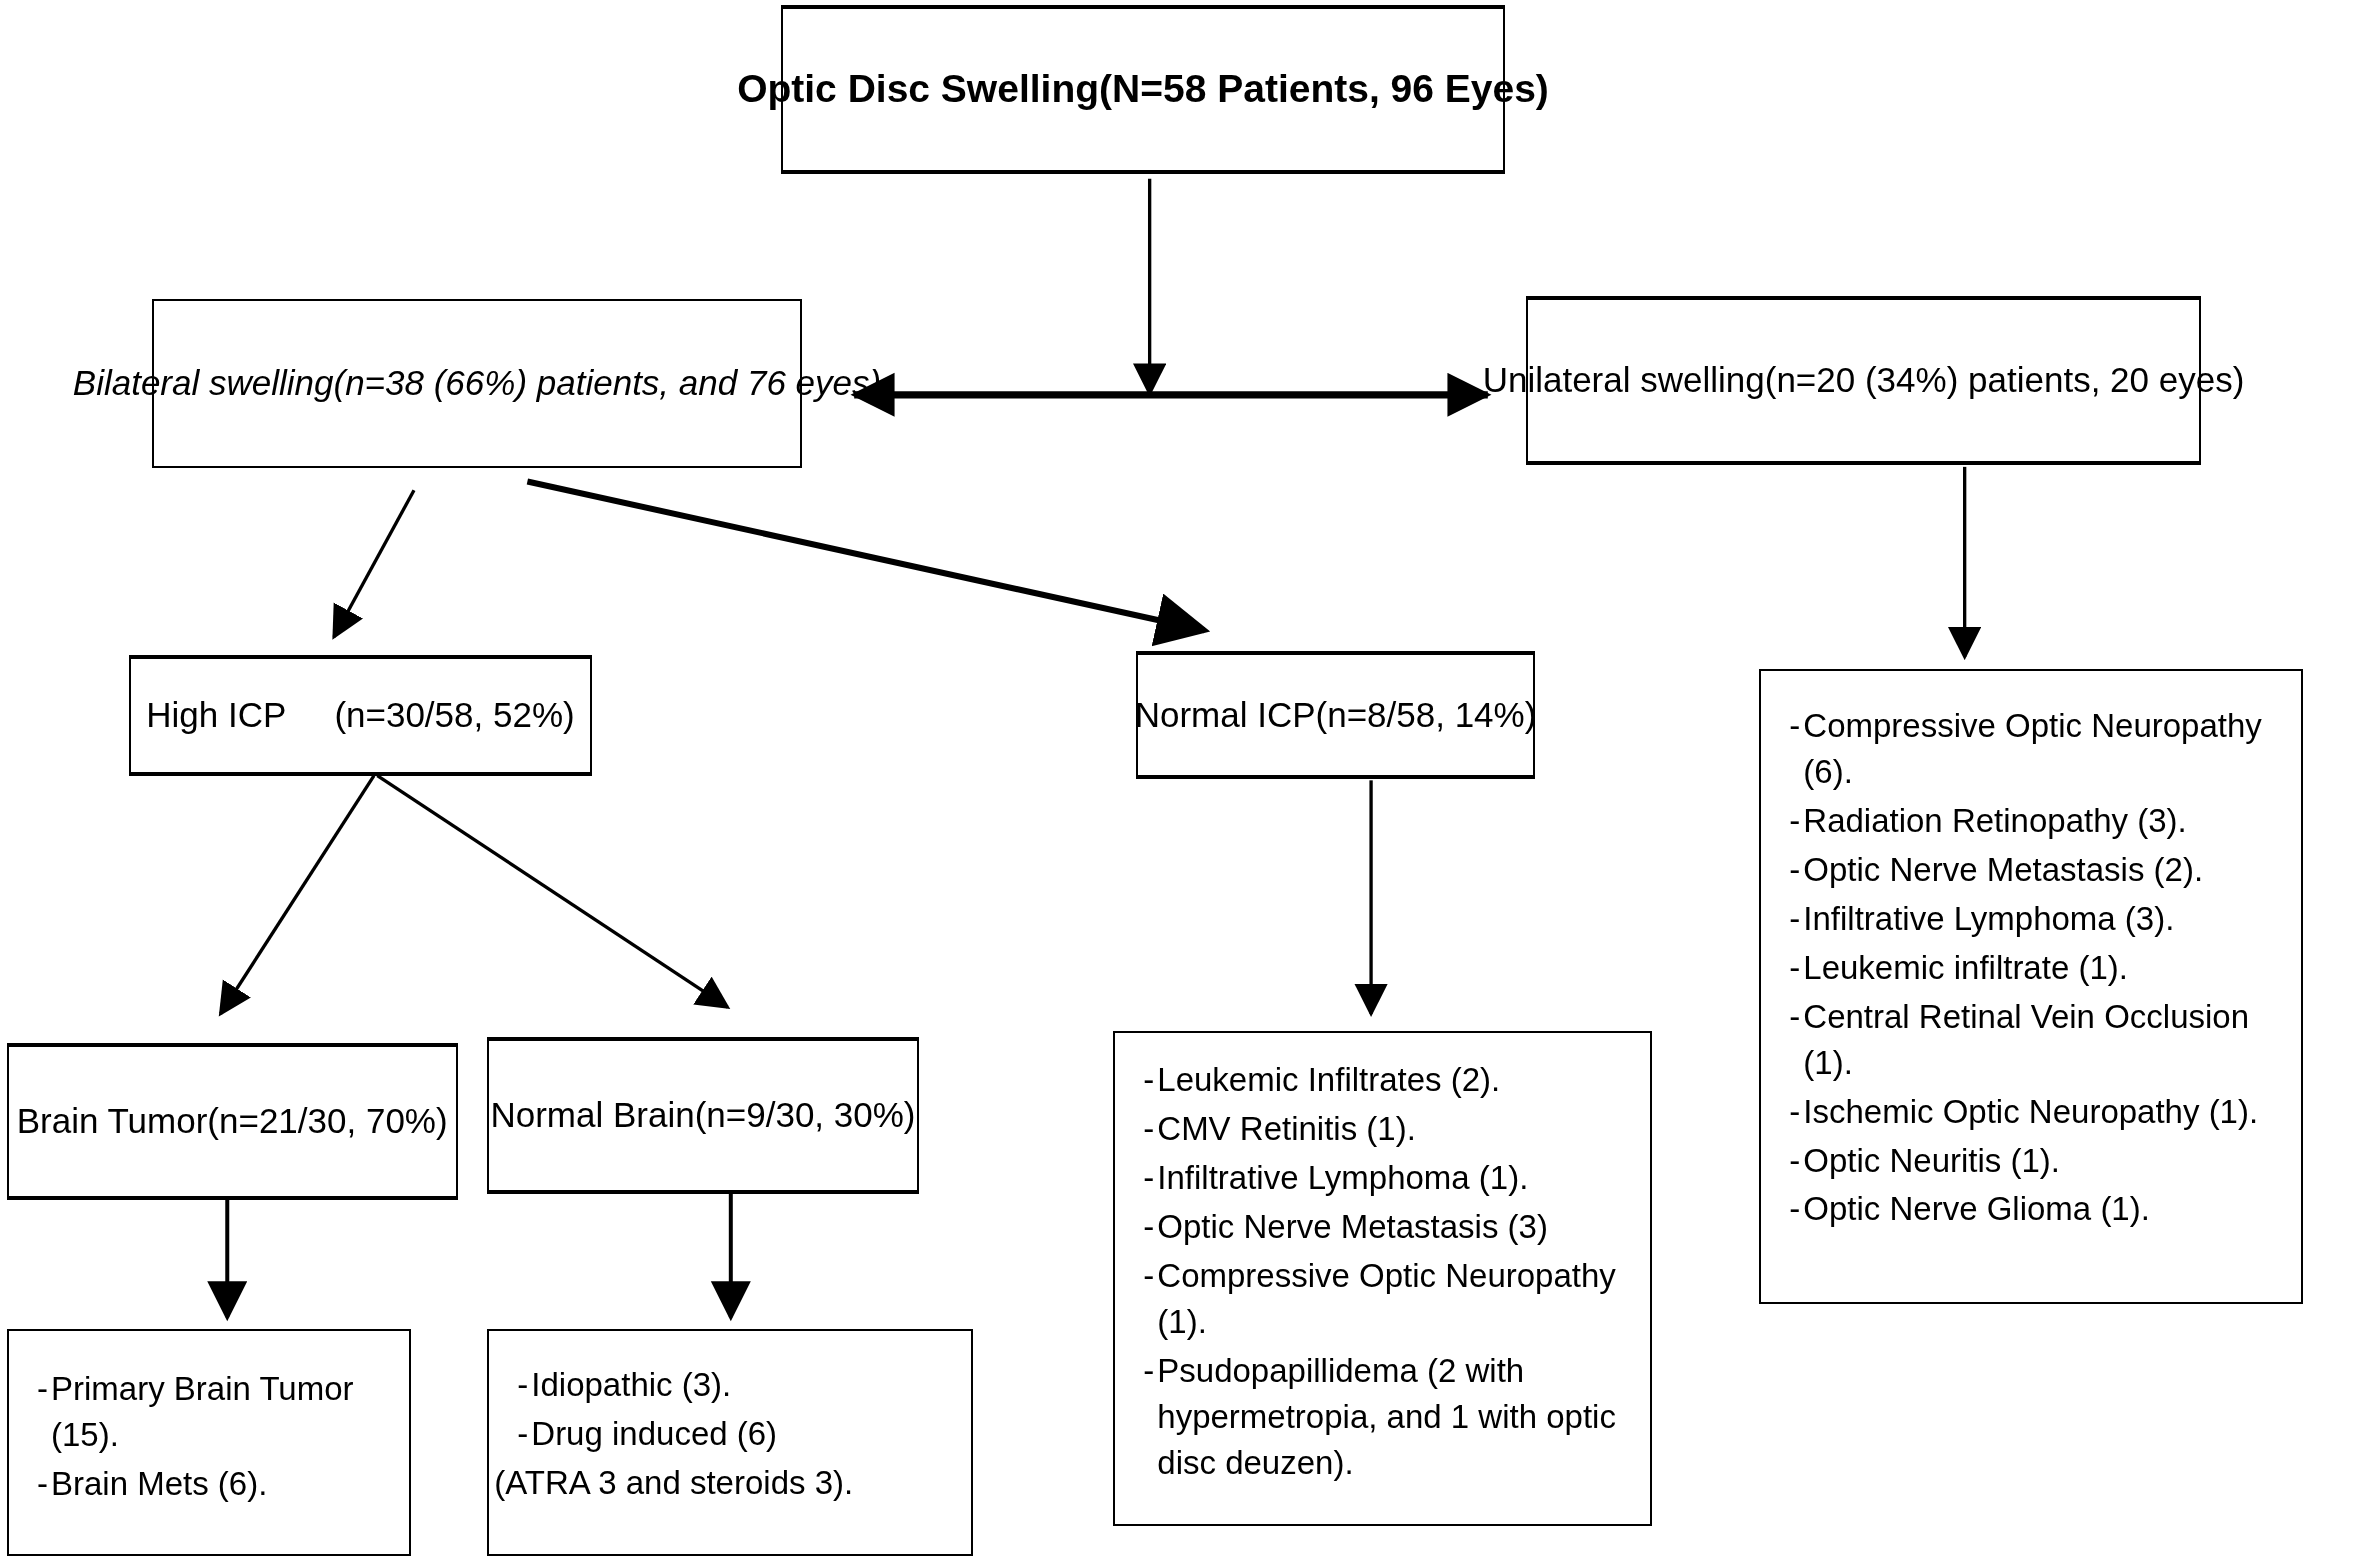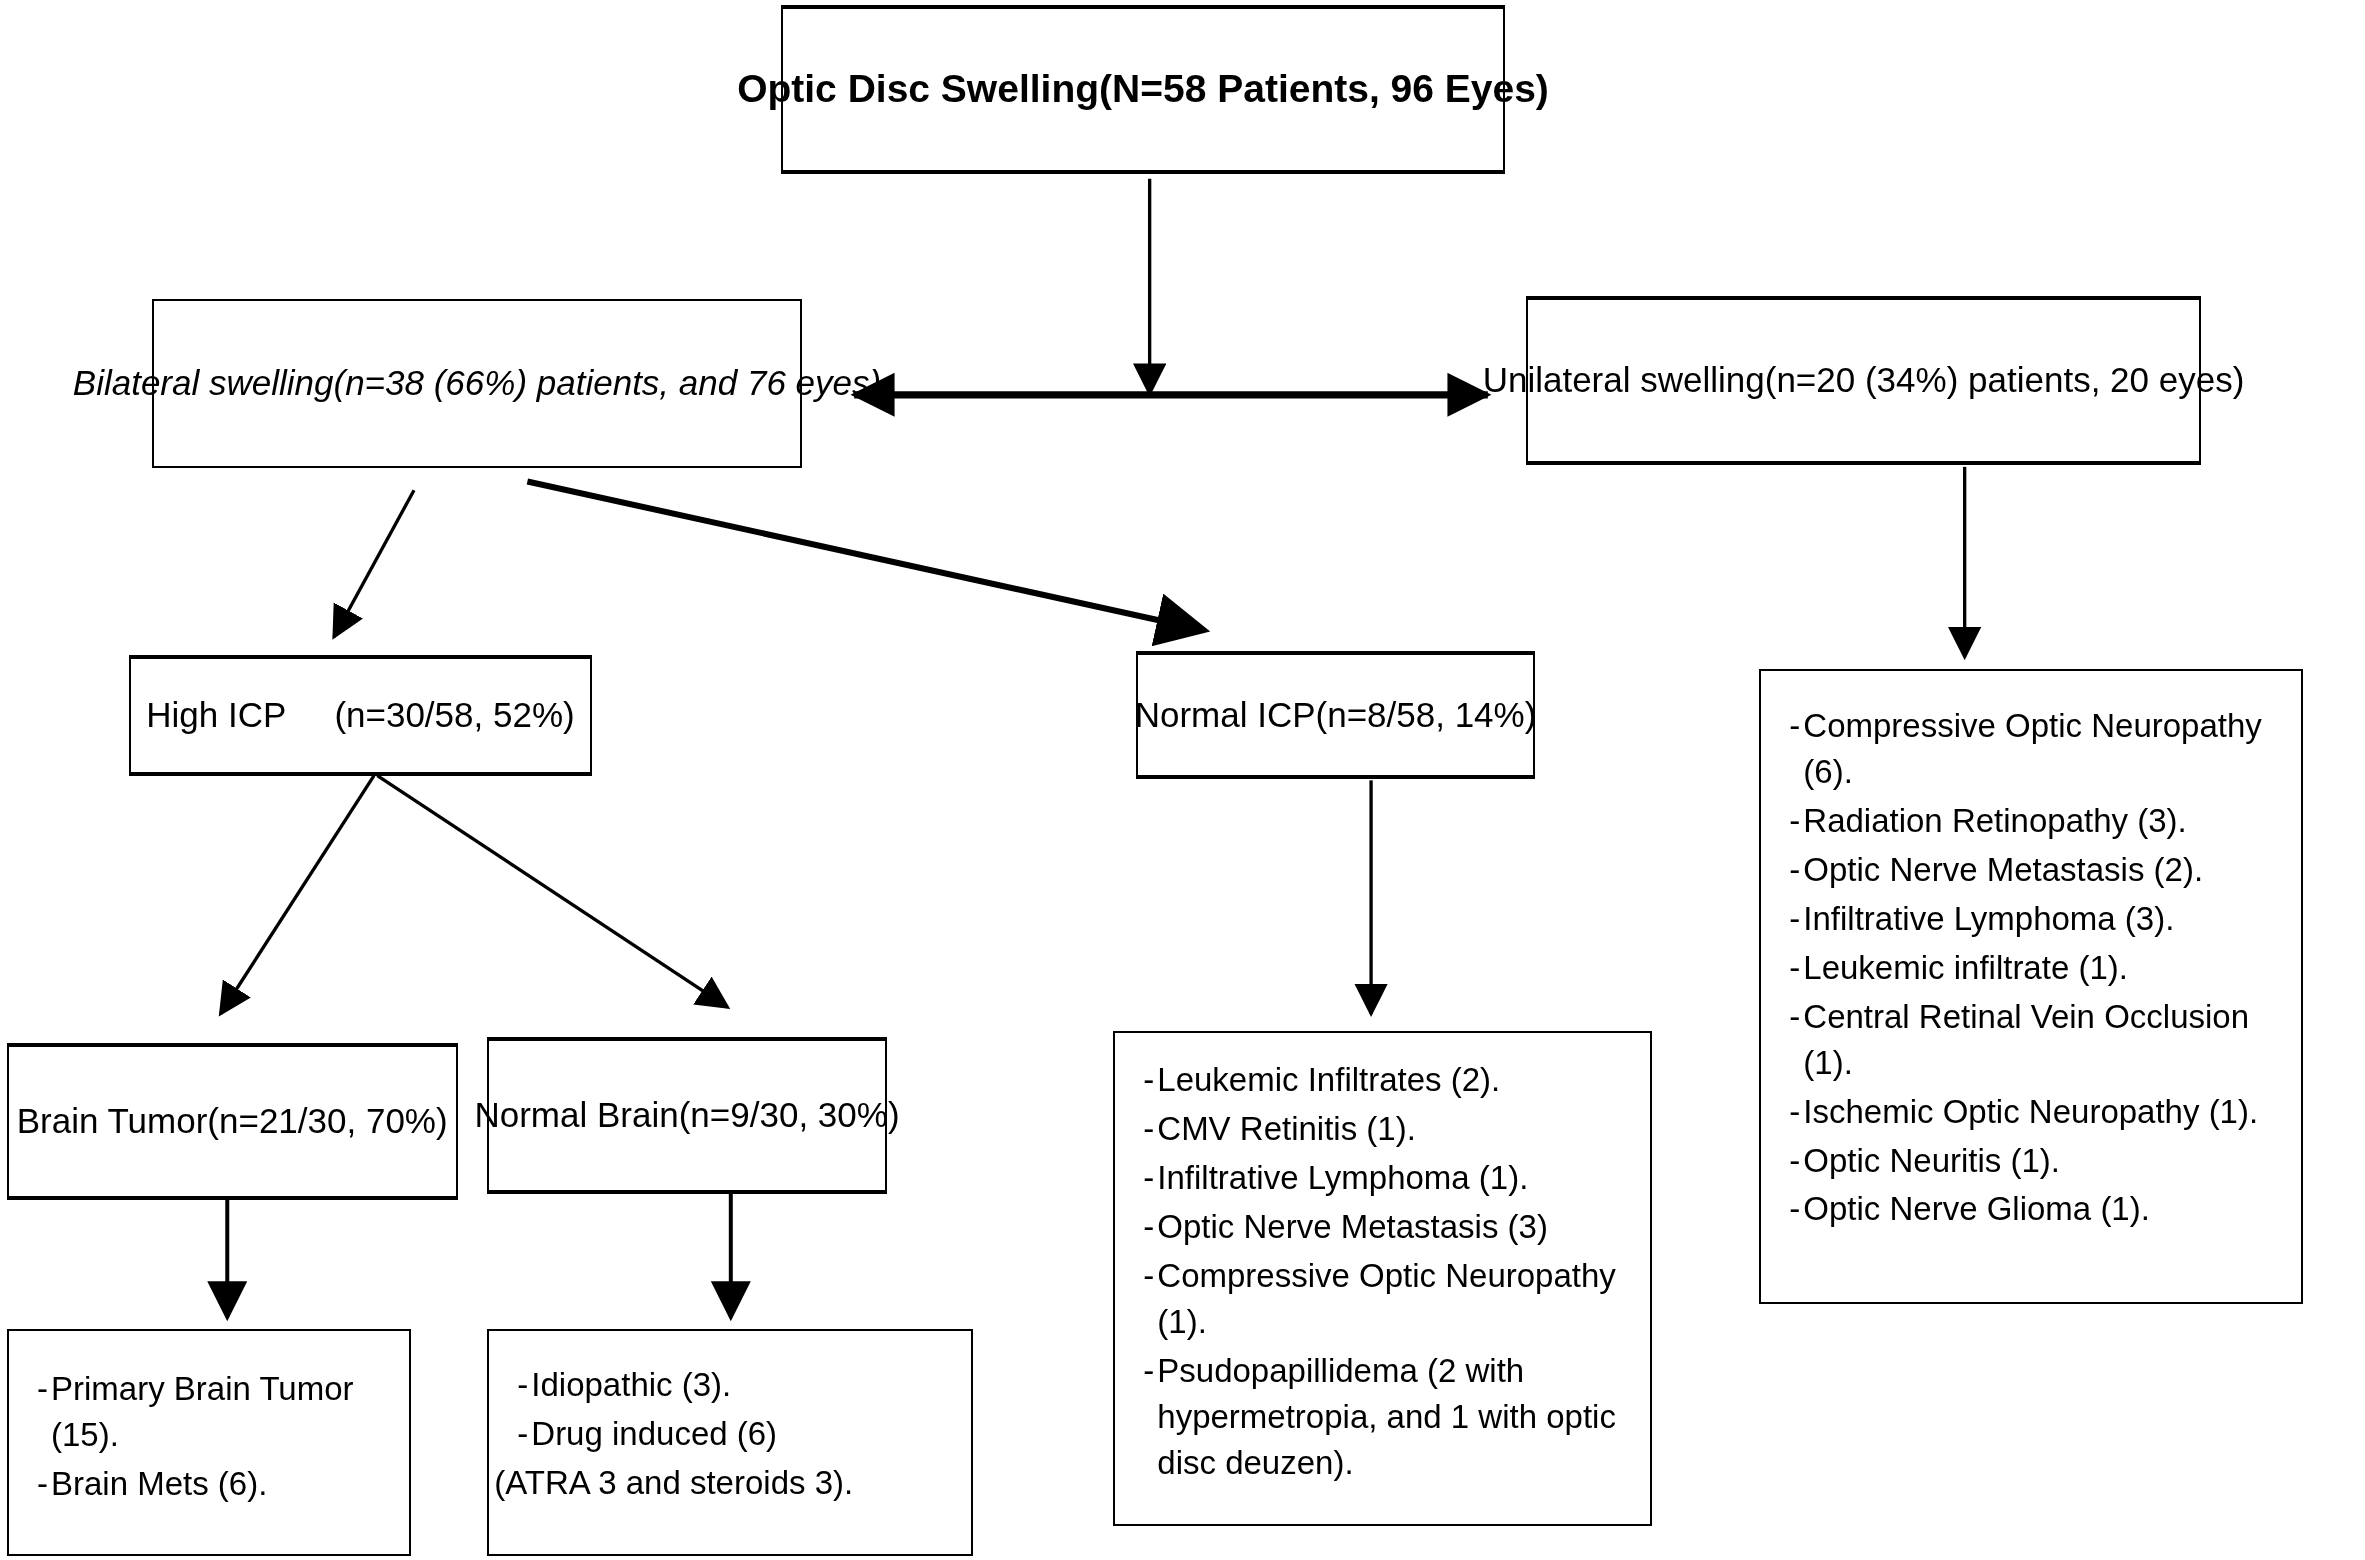--- a/index.html
+++ b/index.html
@@ -137,21 +137,21 @@
   <div class="box heavy-tb f-node" style="left:1136px;top:651px;width:399px;height:128px;">
     <span class="tline">Normal ICP</span>
     <span class="tline">(n=8/58, 14%)</span>
   </div>
 
   <div class="box heavy-tb f-node" style="left:6.7px;top:1043px;width:451px;height:157px;">
     <span class="tline">Brain Tumor</span>
     <span class="tline">(n=21/30, 70%)</span>
   </div>
 
-  <div class="box heavy-tb f-node" style="left:487px;top:1037px;width:400px;height:157px;">
+  <div class="box heavy-tb f-node" style="left:487px;top:1037px;width:432px;height:157px;">
     <span class="tline">Normal Brain</span>
     <span class="tline">(n=9/30, 30%)</span>
   </div>
 
   <div class="box listbox f-list" style="left:6.7px;top:1329px;width:404px;height:227px;padding:35px 12px 0 5.3px;">
     <ul class="items">
         <li>
           <span class="dash">-</span>
           <span class="txt">Primary Brain Tumor (15).</span>
         </li>

